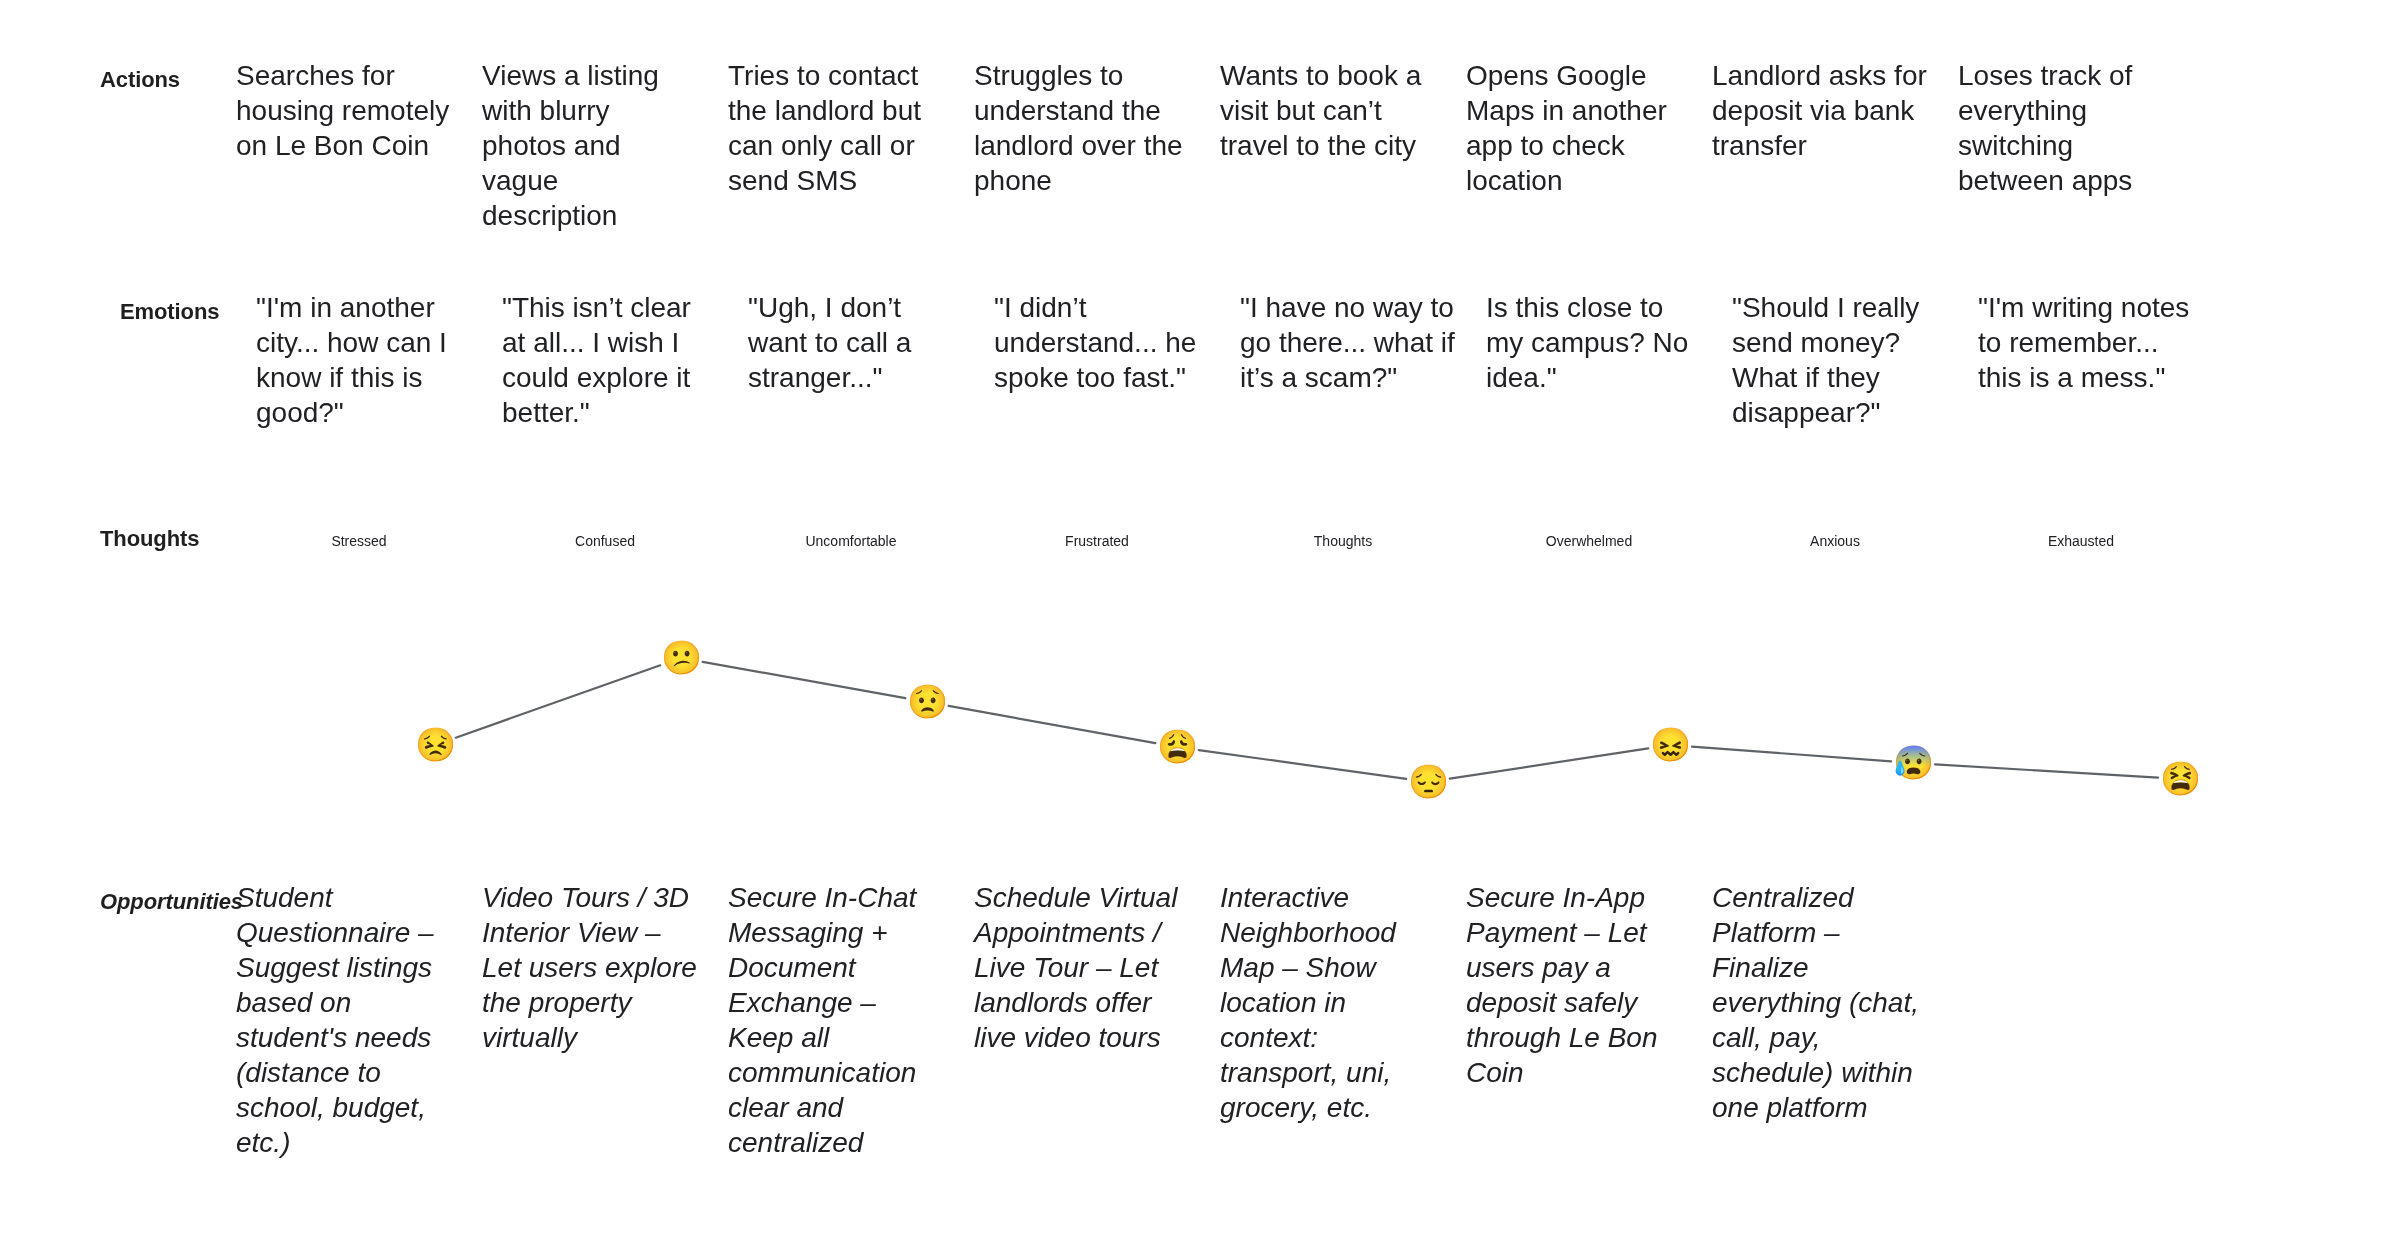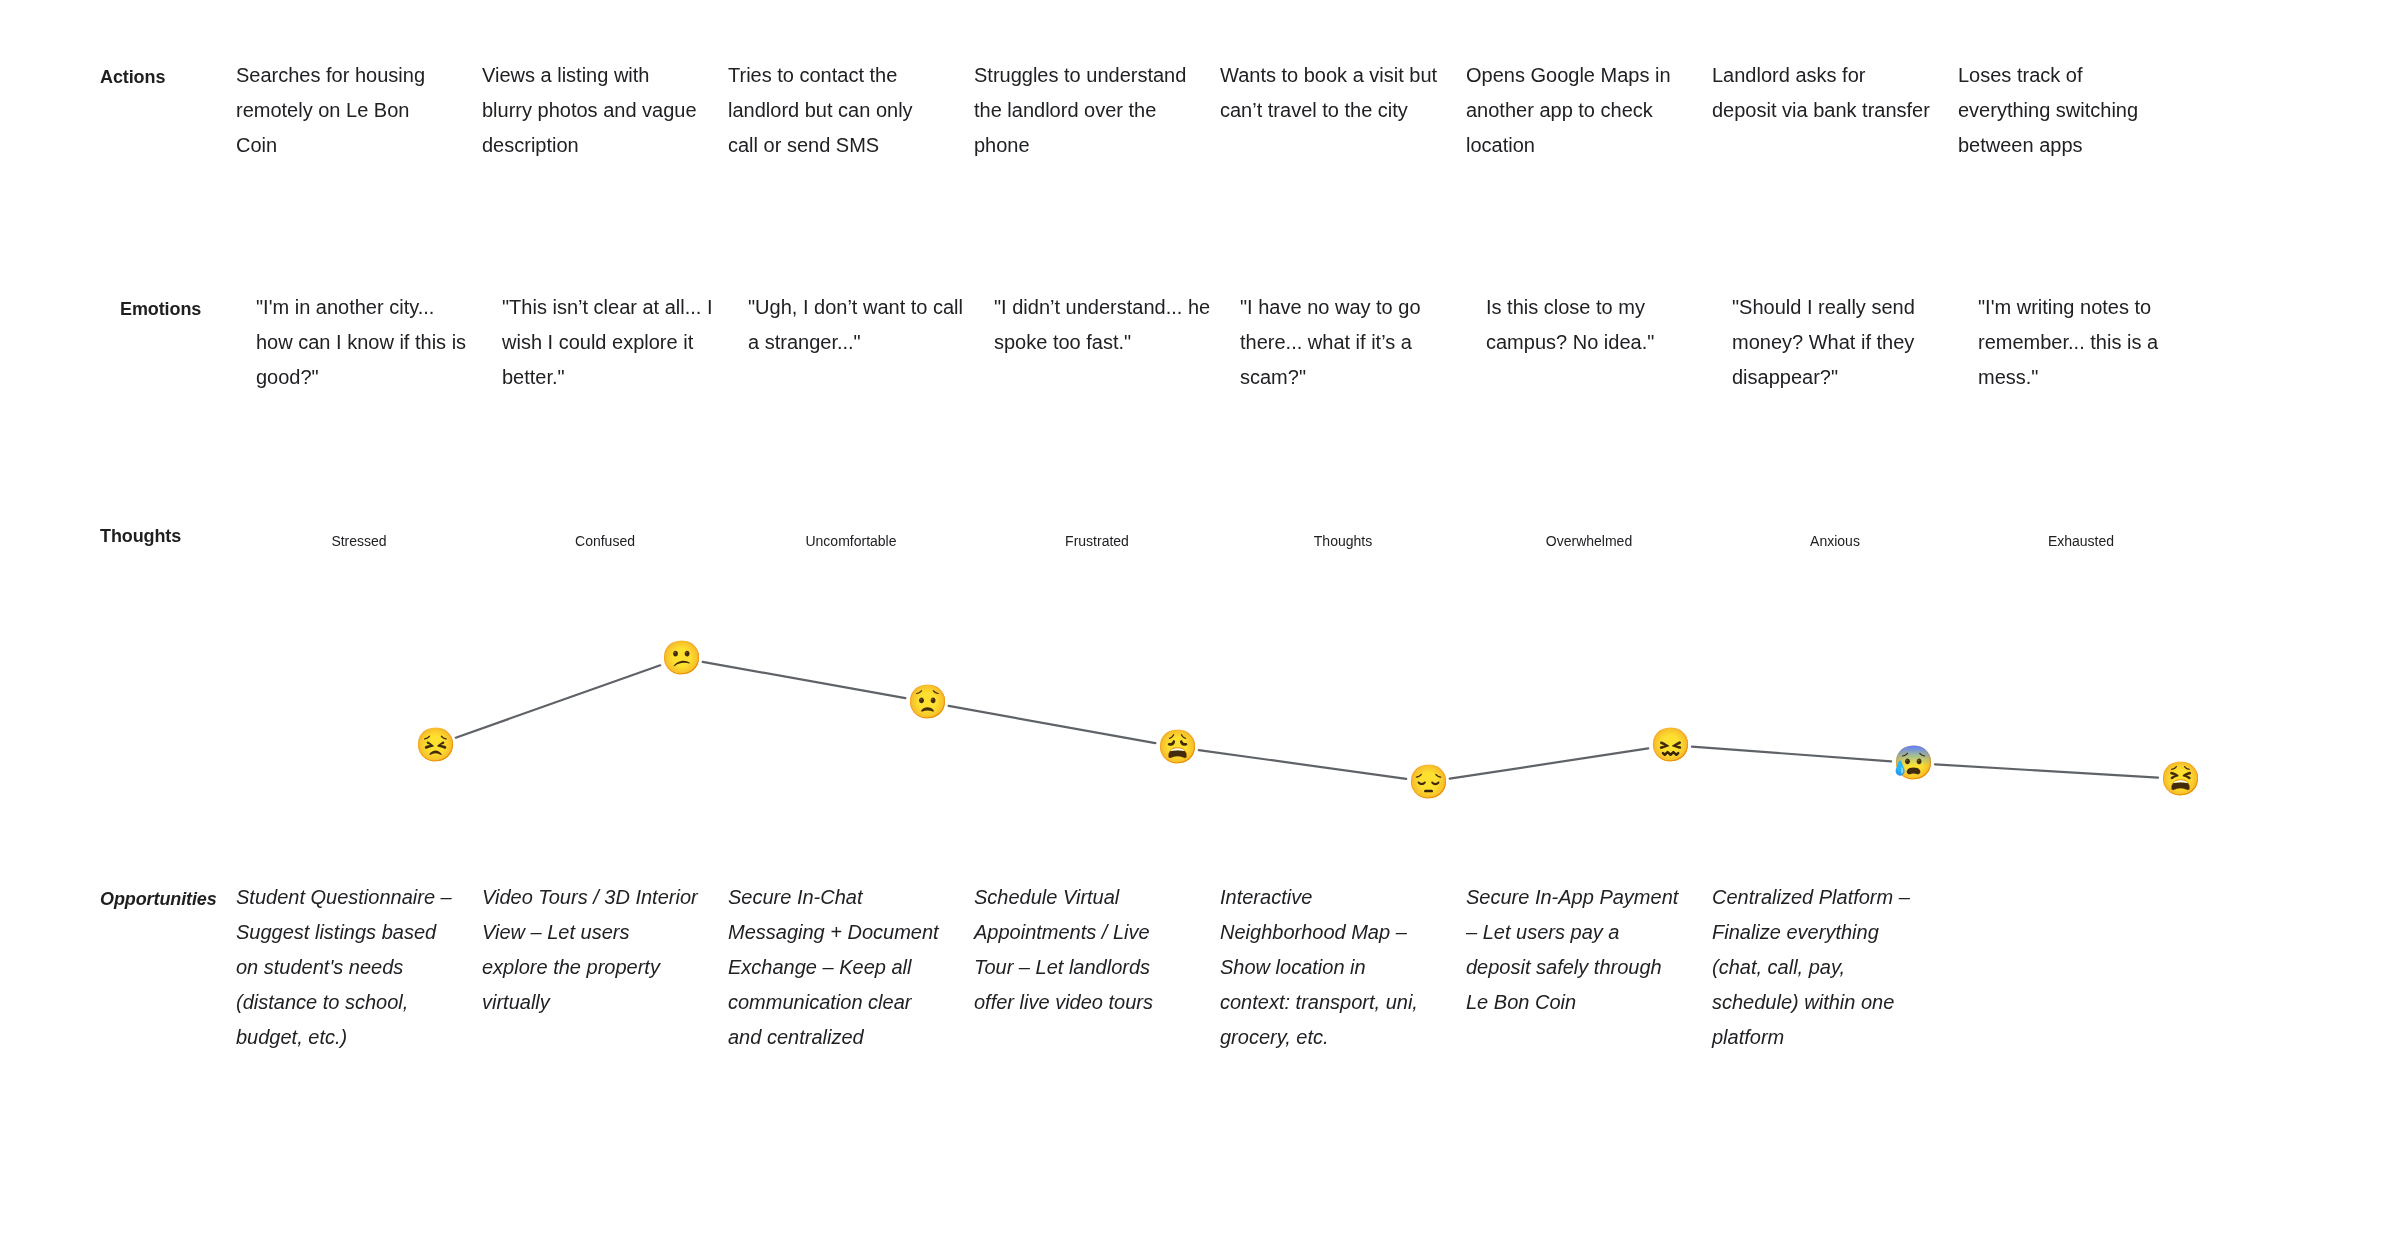--- a/index.html
+++ b/index.html
@@ -25,36 +25,36 @@
     left: 0;
     right: 0;
     display: flex;
     align-items: flex-start;
   }
   .row-label {
     width: 236px;
     flex: 0 0 236px;
     padding-left: 100px;
     box-sizing: border-box;
-    font-size: 18px;
+    font-size: 22px;
     font-weight: 700;
     letter-spacing: -0.1px;
     line-height: 1.25;
     color: #1f1f1f;
   }
   .cells {
     display: flex;
     flex: 1 1 auto;
   }
   .cell {
     width: 246px;
     flex: 0 0 246px;
     box-sizing: border-box;
     padding-right: 28px;
-    font-size: 20px;
+    font-size: 28px;
     line-height: 35px;
     color: #202124;
     word-wrap: break-word;
   }
 
   
   #row-actions { top: 58px; }
   #row-actions .row-label { padding-top: 8px; }
 
   

